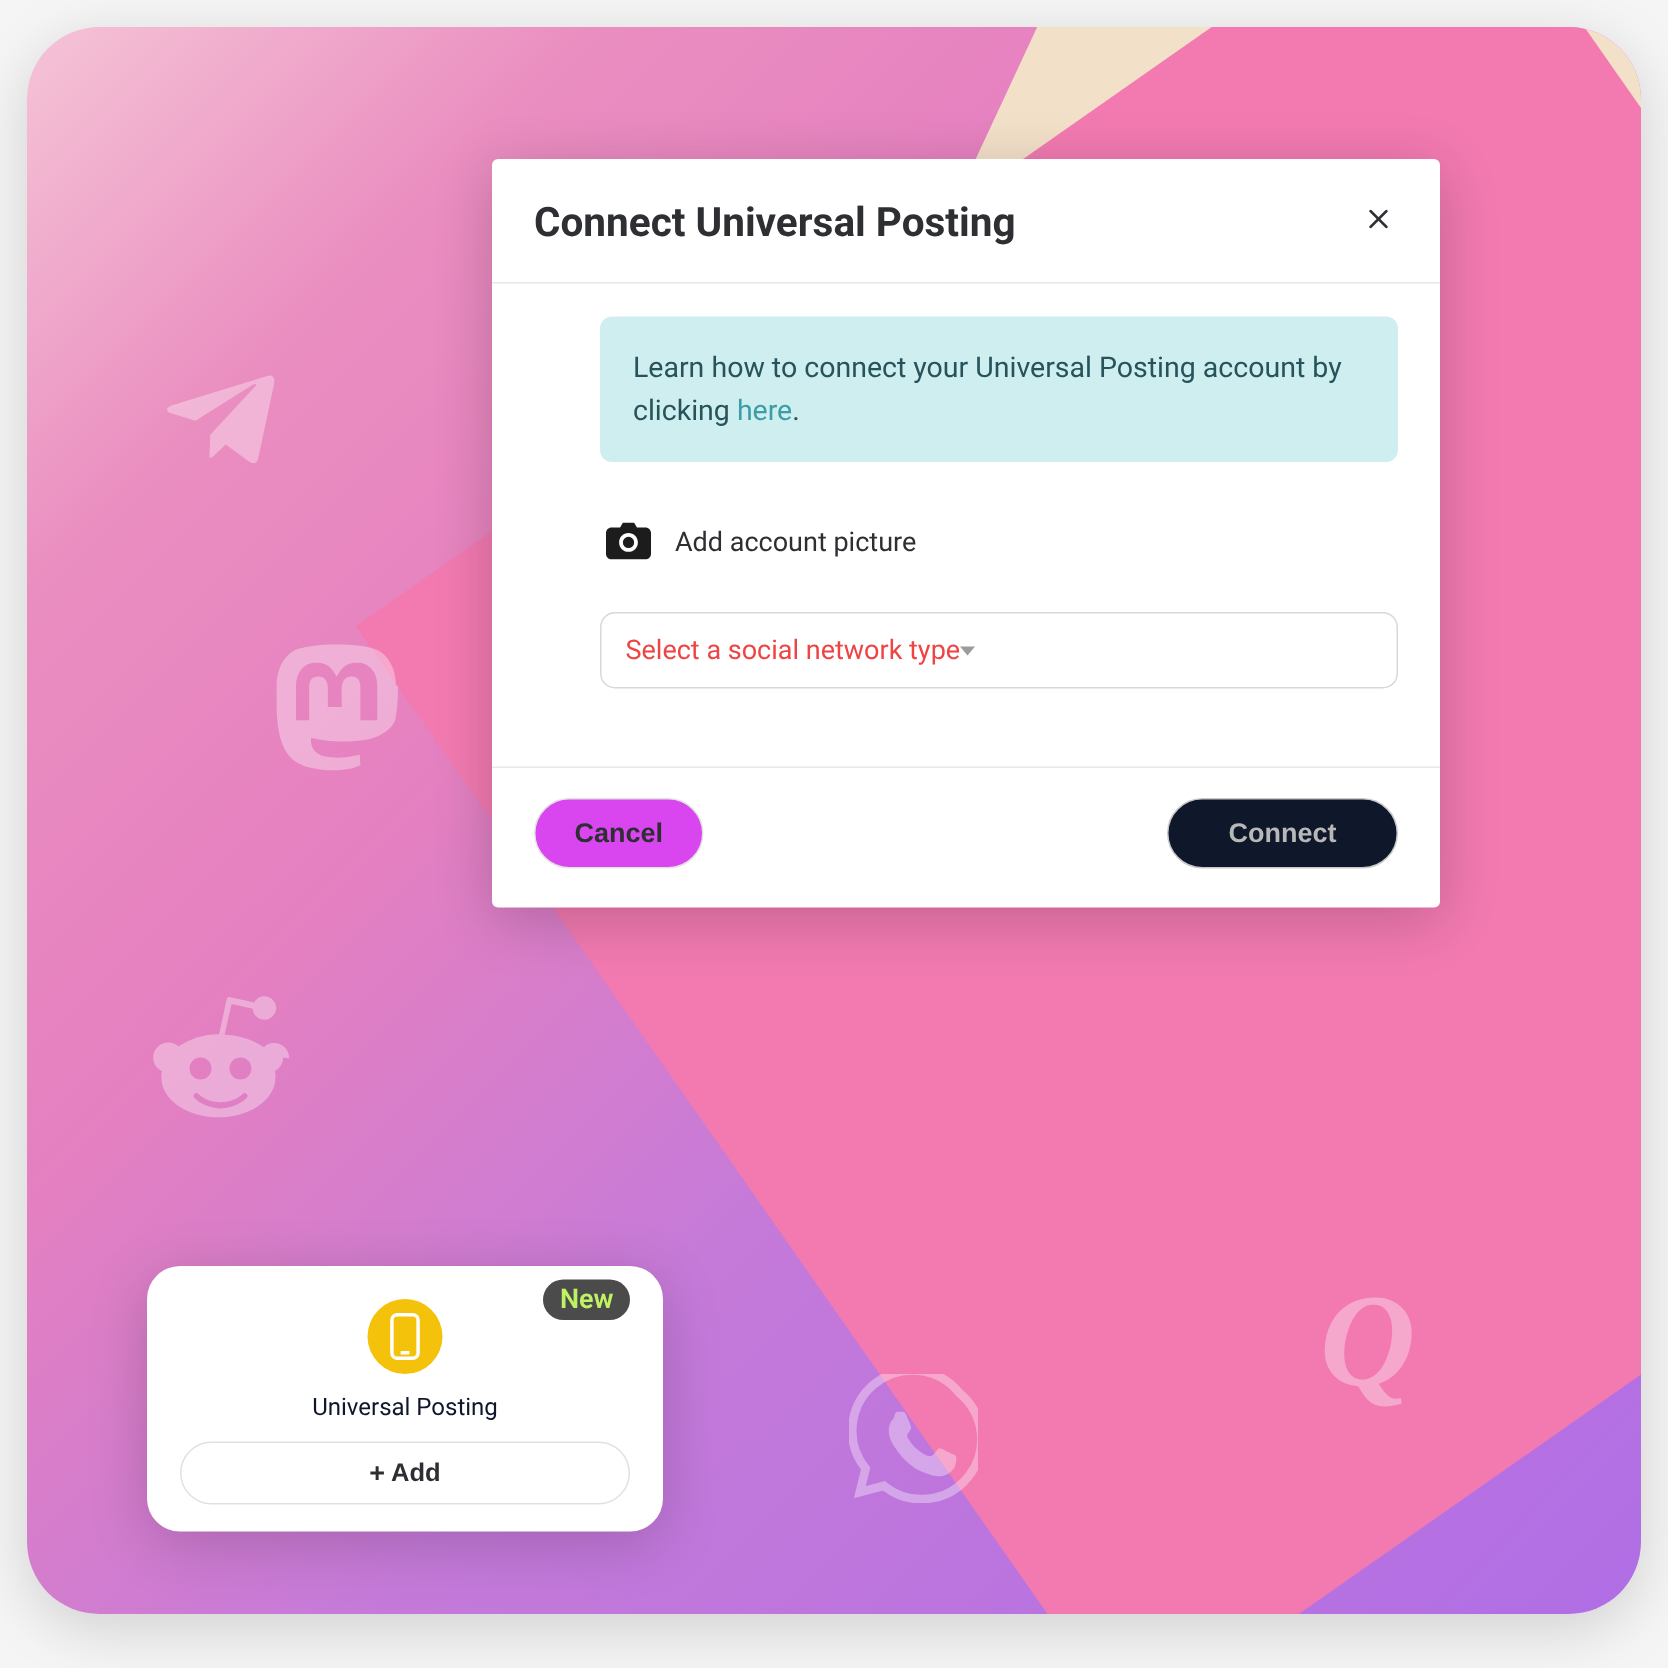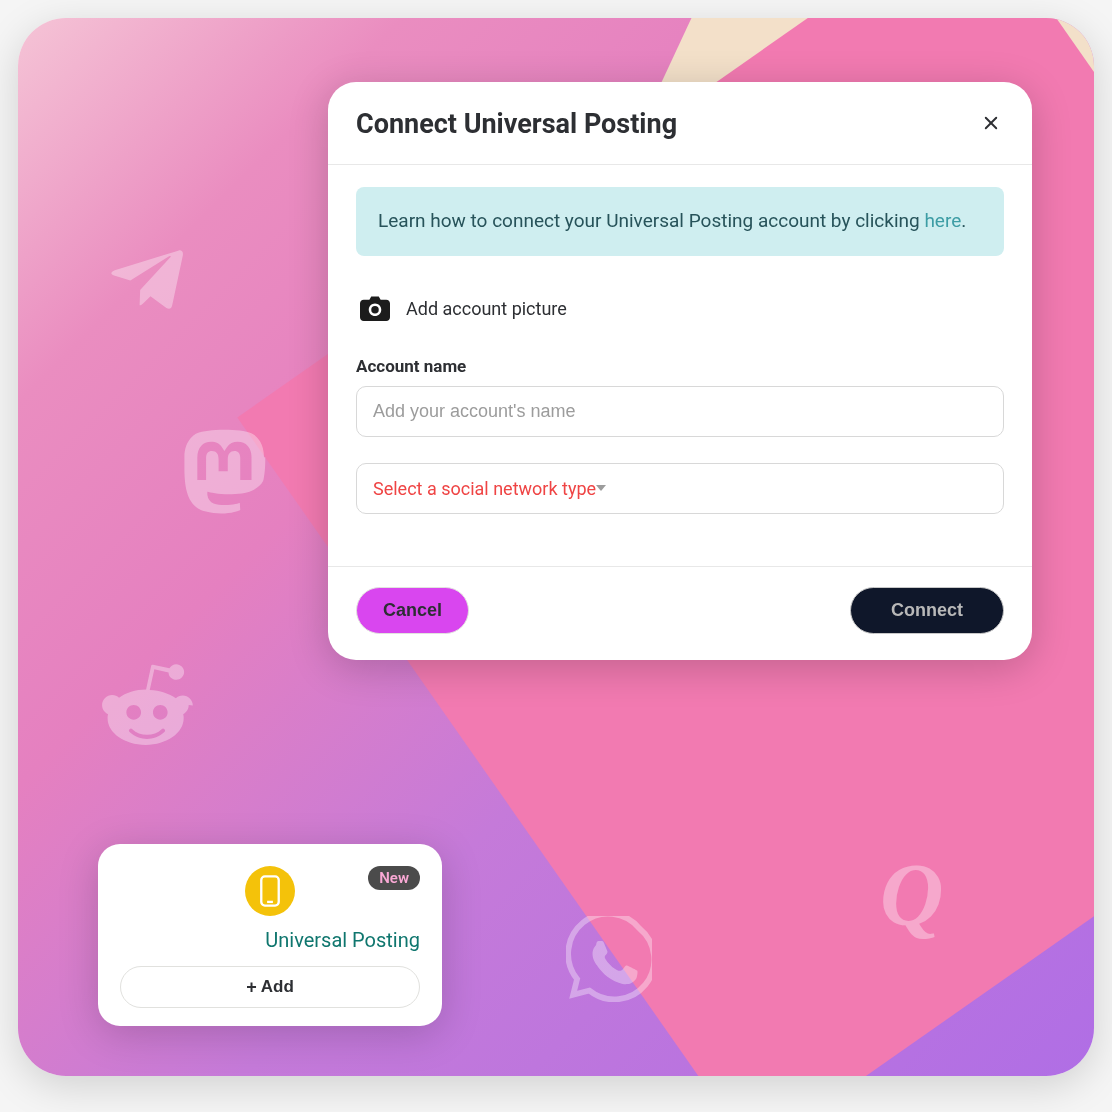--- a/index.html
+++ b/index.html
@@ -40,25 +40,25 @@
     background:#f27ab1;
     transform: rotate(55deg);
   }
   .bg-icon {
     position: absolute;
     color: rgba(255,255,255,0.35);
   }
   
   .modal {
     position: absolute;
-    top: 64px;
+    top: 88px;
     left: 310px;
-    width: 704px;
+    width: 632px;
     background: #fff;
-    border-radius: 28px;
+    border-radius: 4px;
     box-shadow: 0 8px 40px rgba(0,0,0,0.20);
     overflow: hidden;
   }
   .modal-header {
     display: flex;
     align-items: center;
     justify-content: space-between;
     padding: 26px 28px 24px 28px;
     border-bottom: 1px solid #e8e8e8;
   }
@@ -71,20 +71,21 @@
     background: none;
     border: none;
     font-size: 24px;
     color: #2d2f33;
     cursor: pointer;
     padding: 4px;
     line-height: 1;
   }
   .modal-body {
     padding: 22px 28px 34px 28px;
+    margin-left: 44px;
   }
   .info-banner {
     background: #cfeef0;
     border-radius: 8px;
     padding: 20px 22px;
     font-size: 19px;
     color: #27535a;
     line-height: 1.5;
     margin-bottom: 40px;
   }
@@ -163,39 +164,39 @@
     top: 826px;
     width: 344px;
     background:#fff;
     border-radius: 22px;
     padding: 22px 22px 18px 22px;
     box-shadow: 0 8px 40px rgba(0,0,0,0.18);
   }
   .badge-new {
     position:absolute;
     right: 22px;
-    top: 22px;
+    top: 9px;
     background:#4b4b4b;
-    color:#f9a8d4;
-    font-size:15px;
+    color:#bef264;
+    font-size:18px;
     font-weight:600;
     border-radius: 999px;
     padding: 3px 11px;
   }
   .card-icon {
     width:50px;height:50px;border-radius:50%;
     background:#f4c20a;
     display:flex;align-items:center;justify-content:center;
     margin: 0 auto 12px auto;
     color:#fff;
   }
   .card-title {
-    text-align:right;
-    font-size:20px;
-    color:#0f766e;
+    text-align:center;
+    font-size:16px;
+    color:#0f172a;
     margin-bottom:14px;
   }
   .btn-add {
     width:100%;
     border:1px solid #e1e1de;
     background:#fff;
     border-radius:999px;
     padding:10px 0;
     font-size:17px;
     font-weight:600;
@@ -260,24 +261,20 @@
 
       <div class="picture-row">
         <span class="camera">
           <svg width="30" height="26" viewBox="0 0 24 20" fill="currentColor">
               <path d="M9 0l-1.5 2.5H3C1.3 2.5 0 3.8 0 5.5v11C0 18.2 1.3 19.5 3 19.5h18c1.7 0 3-1.3 3-3v-11c0-1.7-1.3-3-3-3h-4.5L15 0H9zm3 5.5c2.8 0 5 2.2 5 5s-2.2 5-5 5-5-2.2-5-5 2.2-5 5-5zm0 2a3 3 0 1 0 0 6 3 3 0 0 0 0-6z"></path>
             </svg>
         </span>
         <span class="picture-label">Add account picture</span>
       </div>
 
-      <div class="field-group">
-        <label class="field-label">Account name</label>
-        <input type="text" class="text-input" placeholder="Add your account's name" style="">
-      </div>
 
       <div class="field-group" style="margin-bottom:18px;">
         <div class="select-box">
           <span>Select a social network type</span>
           <span class="caret"></span>
         </div>
       </div>
     </div>
 
     <div class="modal-footer">

